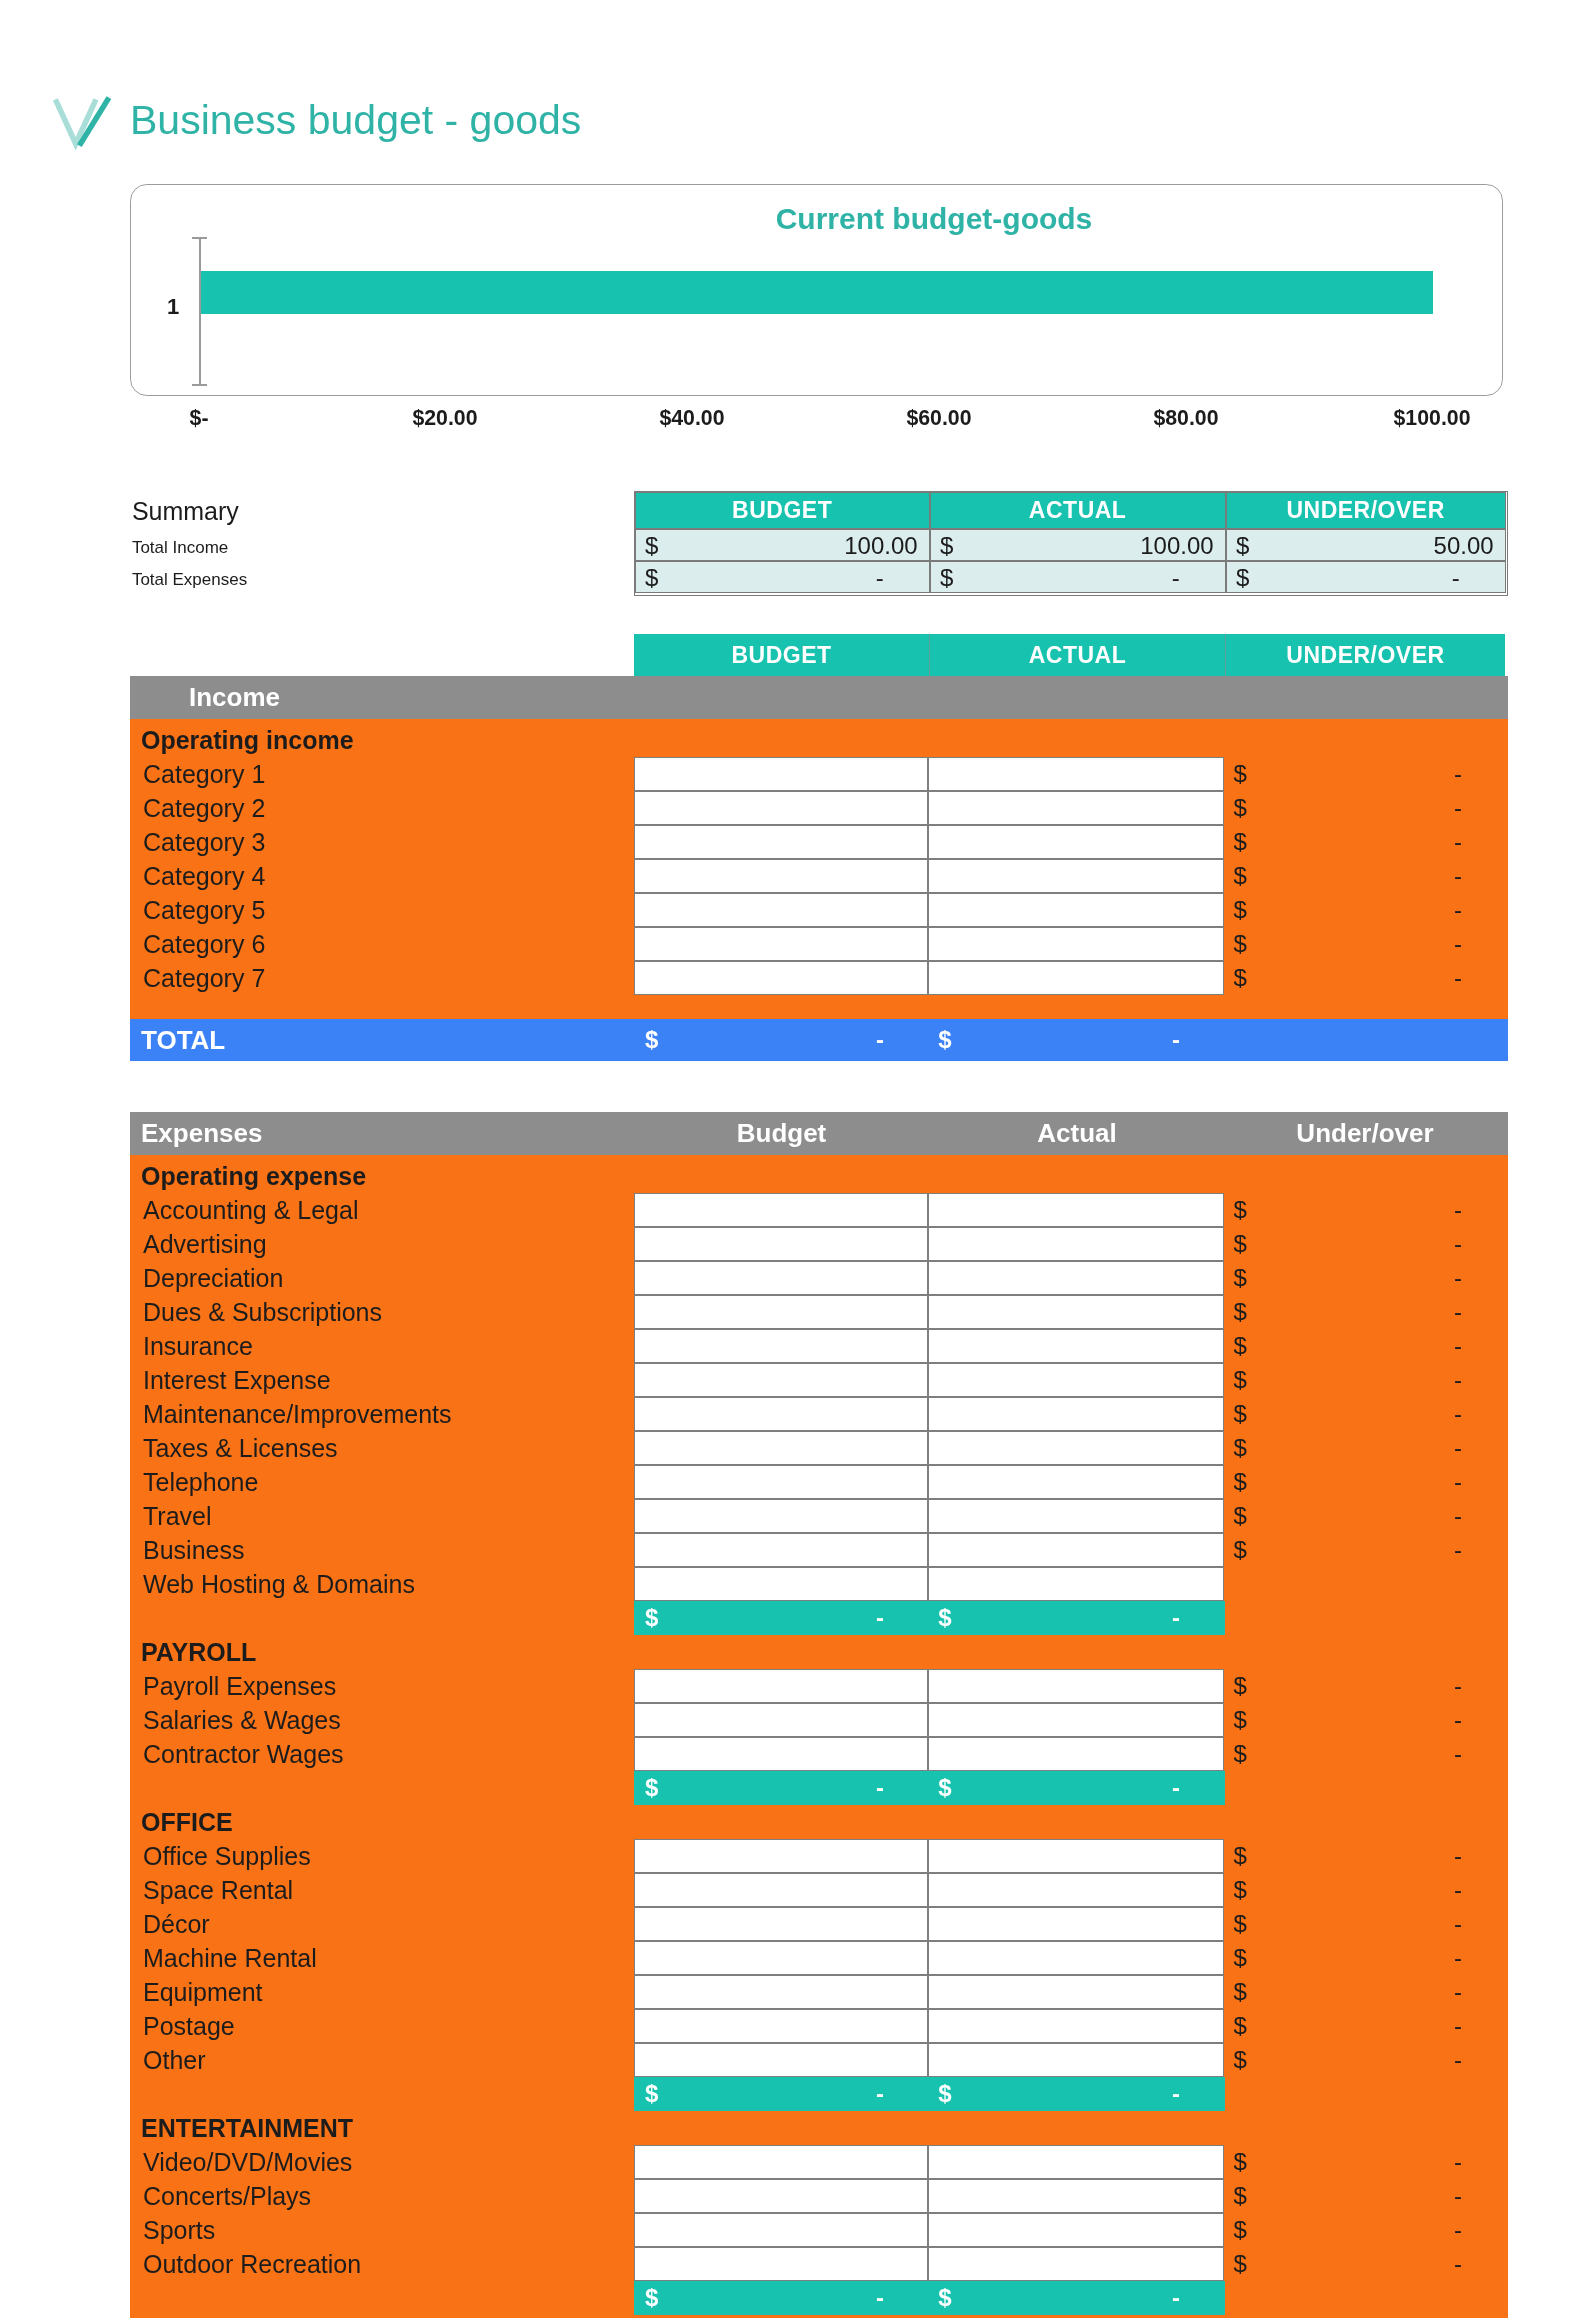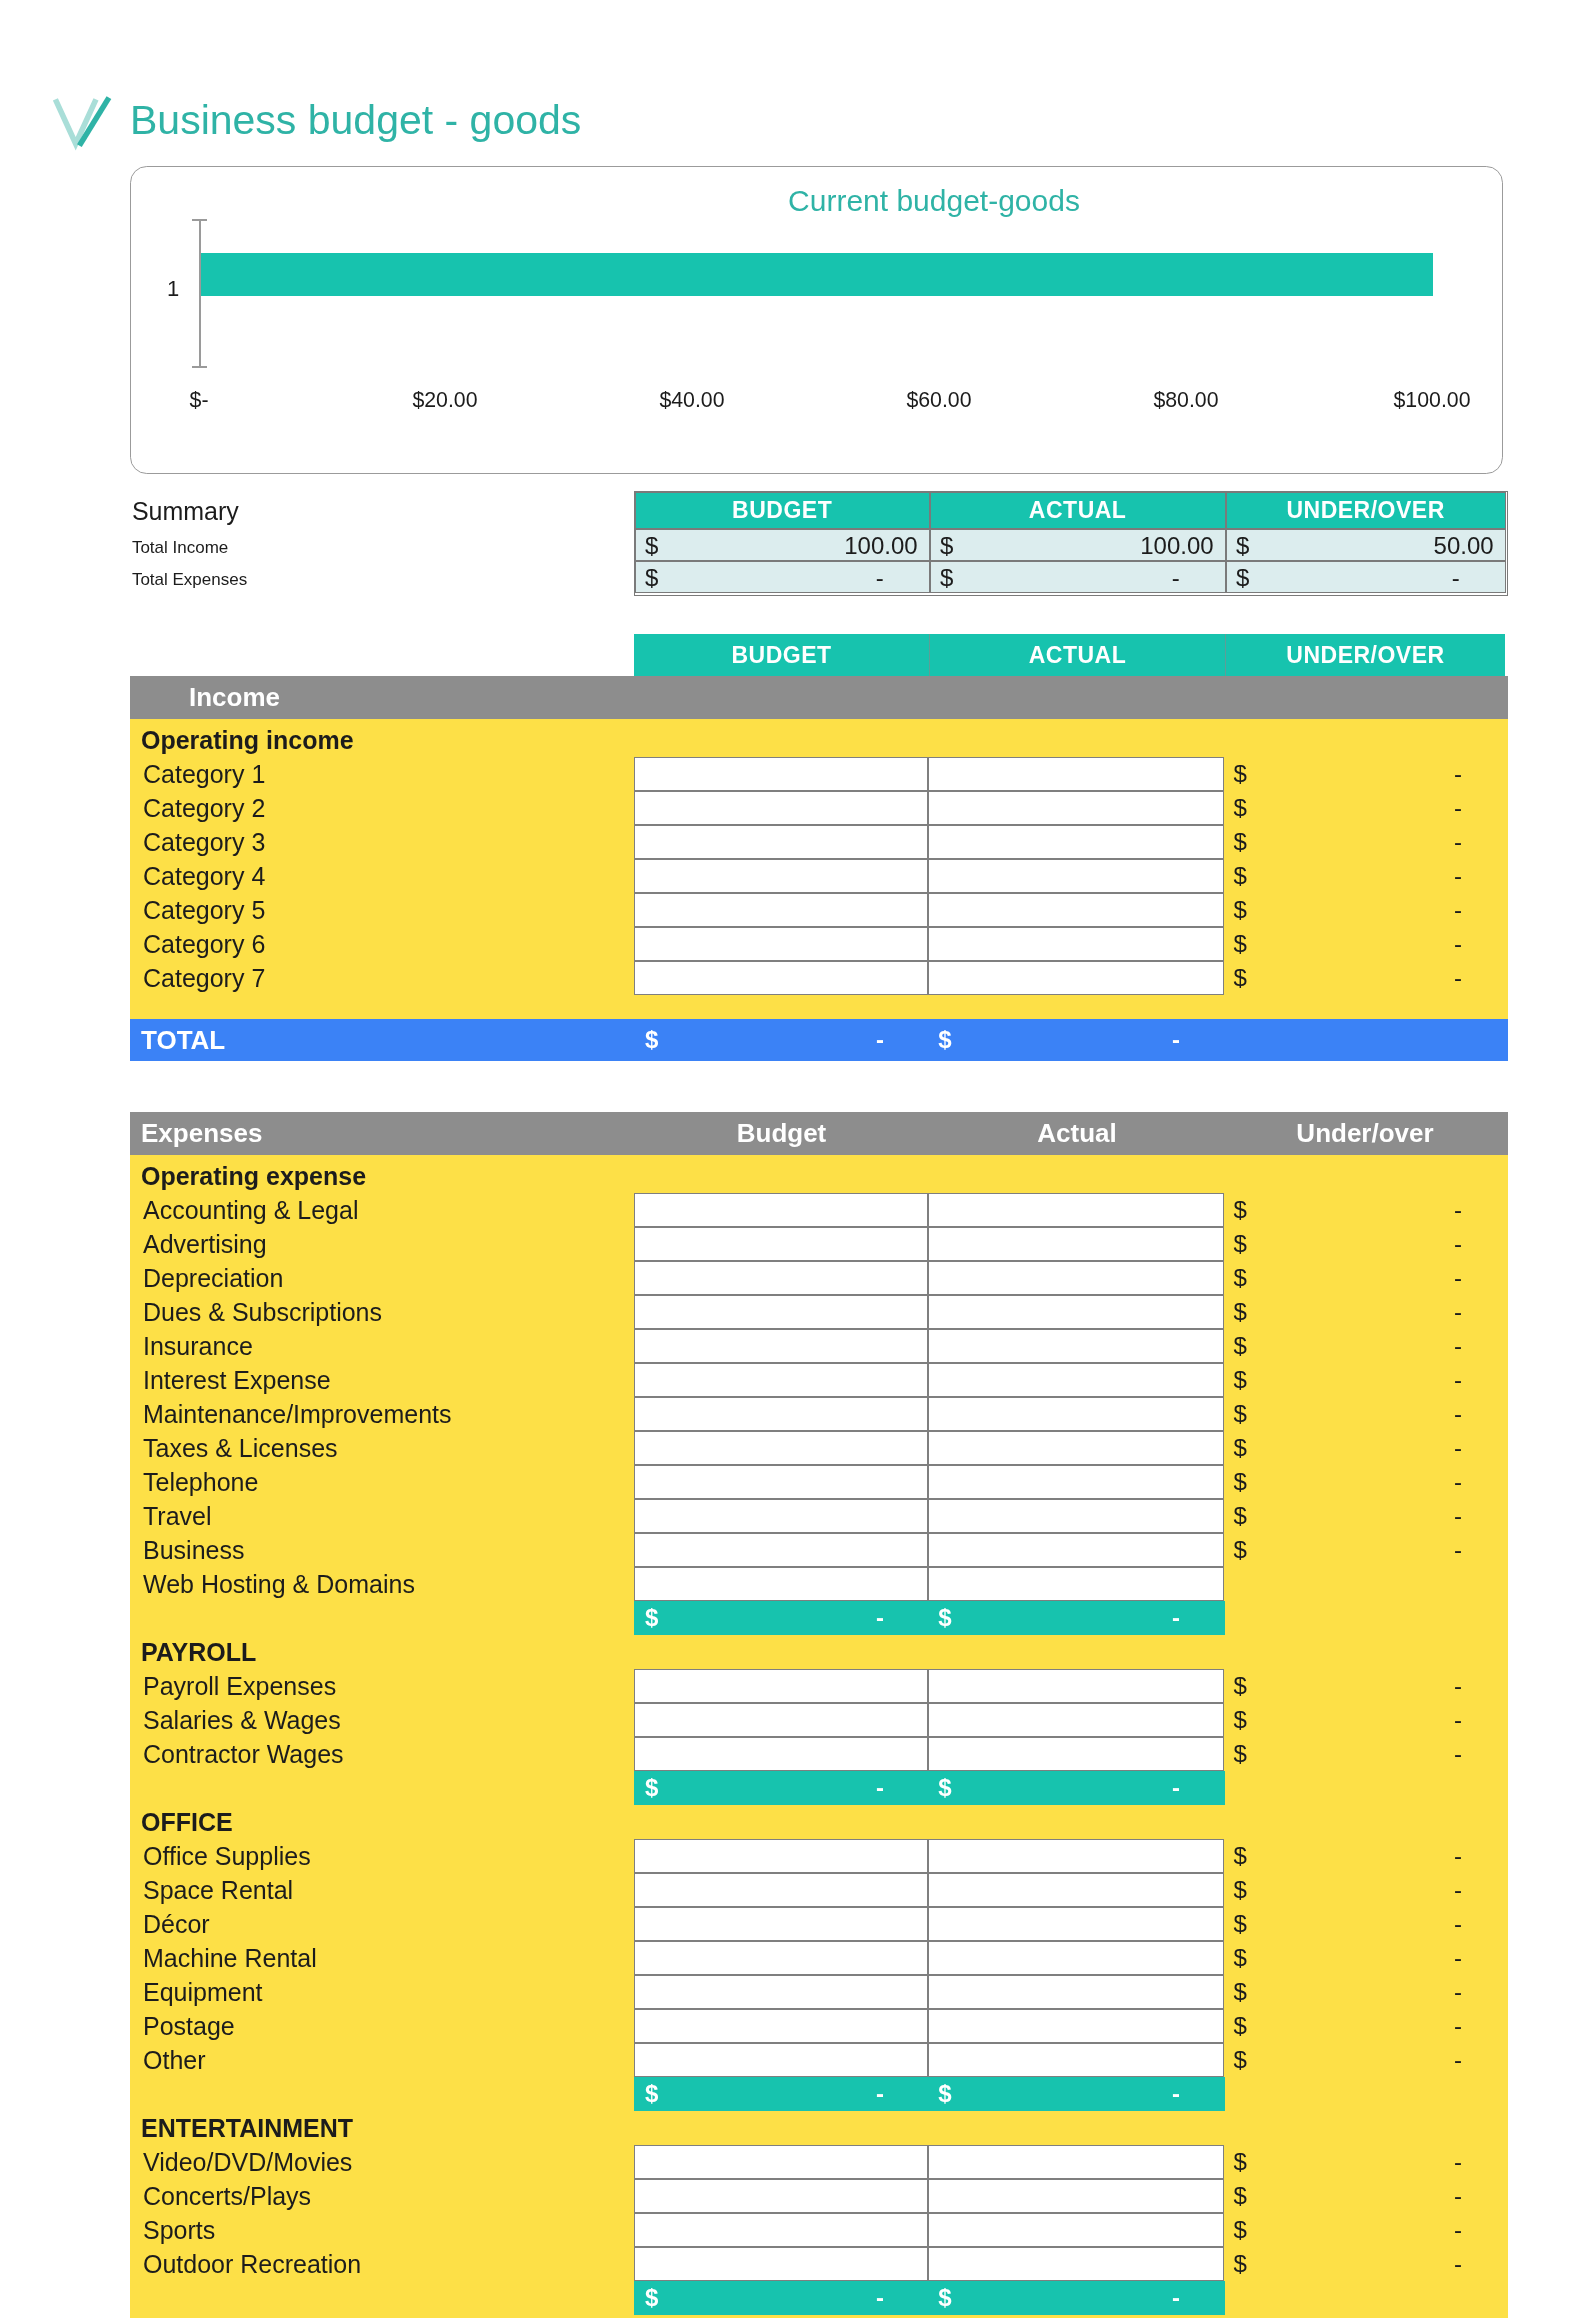--- a/index.html
+++ b/index.html
@@ -4,22 +4,22 @@
 <style>
   html,body{margin:0;padding:0;}
   .page{position:relative;width:1580px;height:2319px;overflow:hidden;background:#ffffff;
         font-family:"Liberation Sans", sans-serif;color:#1c1c1c;margin-top:36px;}
 
   
   .logo{position:absolute;left:48px;top:56px;width:72px;height:61px;}
   .page-title{position:absolute;left:130px;top:61px;font-size:41px;font-weight:400;color:#2fb3a6;white-space:nowrap;}
 
   
-  .chart-card{position:absolute;left:130px;top:130px;width:1373px;height:308px;background:#fff;
-              border:1.9px solid #9b9b9b;border-radius:16.7px;box-sizing:border-box;}
+  .chart-card{position:absolute;left:130px;top:148px;width:1373px;height:212px;background:#fff;
+              border:1.9px solid #9b9b9b;border-radius:16.7px;box-sizing:border-box;font-weight:bold;}
   .chart-title{position:absolute;left:803px;top:16.7px;transform:translateX(-50%);
                font-size:30px;color:#2fb3a6;white-space:nowrap;}
   .axis-line{position:absolute;left:68px;top:53px;width:1.9px;height:148px;background:#9a9a9a;}
   .tick{position:absolute;left:61px;width:15px;height:1.9px;background:#9a9a9a;}
   .tick.t{top:52px}.tick.b{top:199px}
   .bar-track{position:absolute;left:70px;top:86px;width:1232px;height:43px;}
   .chart-bar{height:100%;background:#17c3ae;}
   .cat-label{position:absolute;left:26px;top:109px;width:32px;text-align:center;font-size:22px;color:#1c1c1c;}
   .x-label{position:absolute;top:221px;width:148px;margin-left:-74px;text-align:center;font-size:21.3px;color:#1c1c1c;}
 
@@ -47,21 +47,21 @@
   .colhead div{box-sizing:border-box;background:#17c3ae;color:#fff;font-weight:bold;font-size:23px;
                text-align:center;line-height:42px;letter-spacing:0.5px;border-left:0.9px solid #5f9d96;}
   .colhead div:first-child{border-left:none;}
   .band{position:absolute;left:130px;width:1378px;height:43px;background:#8d8d8d;color:#fff;
         box-sizing:border-box;display:flex;font-weight:bold;font-size:26px;line-height:43px;}
   .band .blabel{width:493px;padding-left:11px;}
   .band .bcol{text-align:center;}
   .band-income{top:640px;padding-left:48px;}
   .band-expenses{top:1076px;}
 
-  .tint{position:absolute;left:130px;width:1378px;background:#fde047;box-sizing:border-box;padding-top:3.7px;}
+  .tint{position:absolute;left:130px;width:1378px;background:#f97316;box-sizing:border-box;padding-top:3.7px;}
   .income-body{top:683px;height:301px;}
   .expenses-body{top:1119px;height:1200px;}
 
   .group-heading{height:34px;line-height:34px;padding-left:11px;font-weight:bold;font-size:25px;}
   .row{display:flex;height:34px;}
   .row .lbl{width:504px;padding-left:13px;font-size:25px;line-height:34px;box-sizing:border-box;
             white-space:nowrap;overflow:hidden;}
   .row .in{box-sizing:border-box;background:#fff;border:0.9px solid #7f7f7f;}
   .row .in.b{width:295px}.row .in.a{width:296px}
   .row .uo{width:284px;line-height:34px;padding:0 46px 0 9.3px;}

